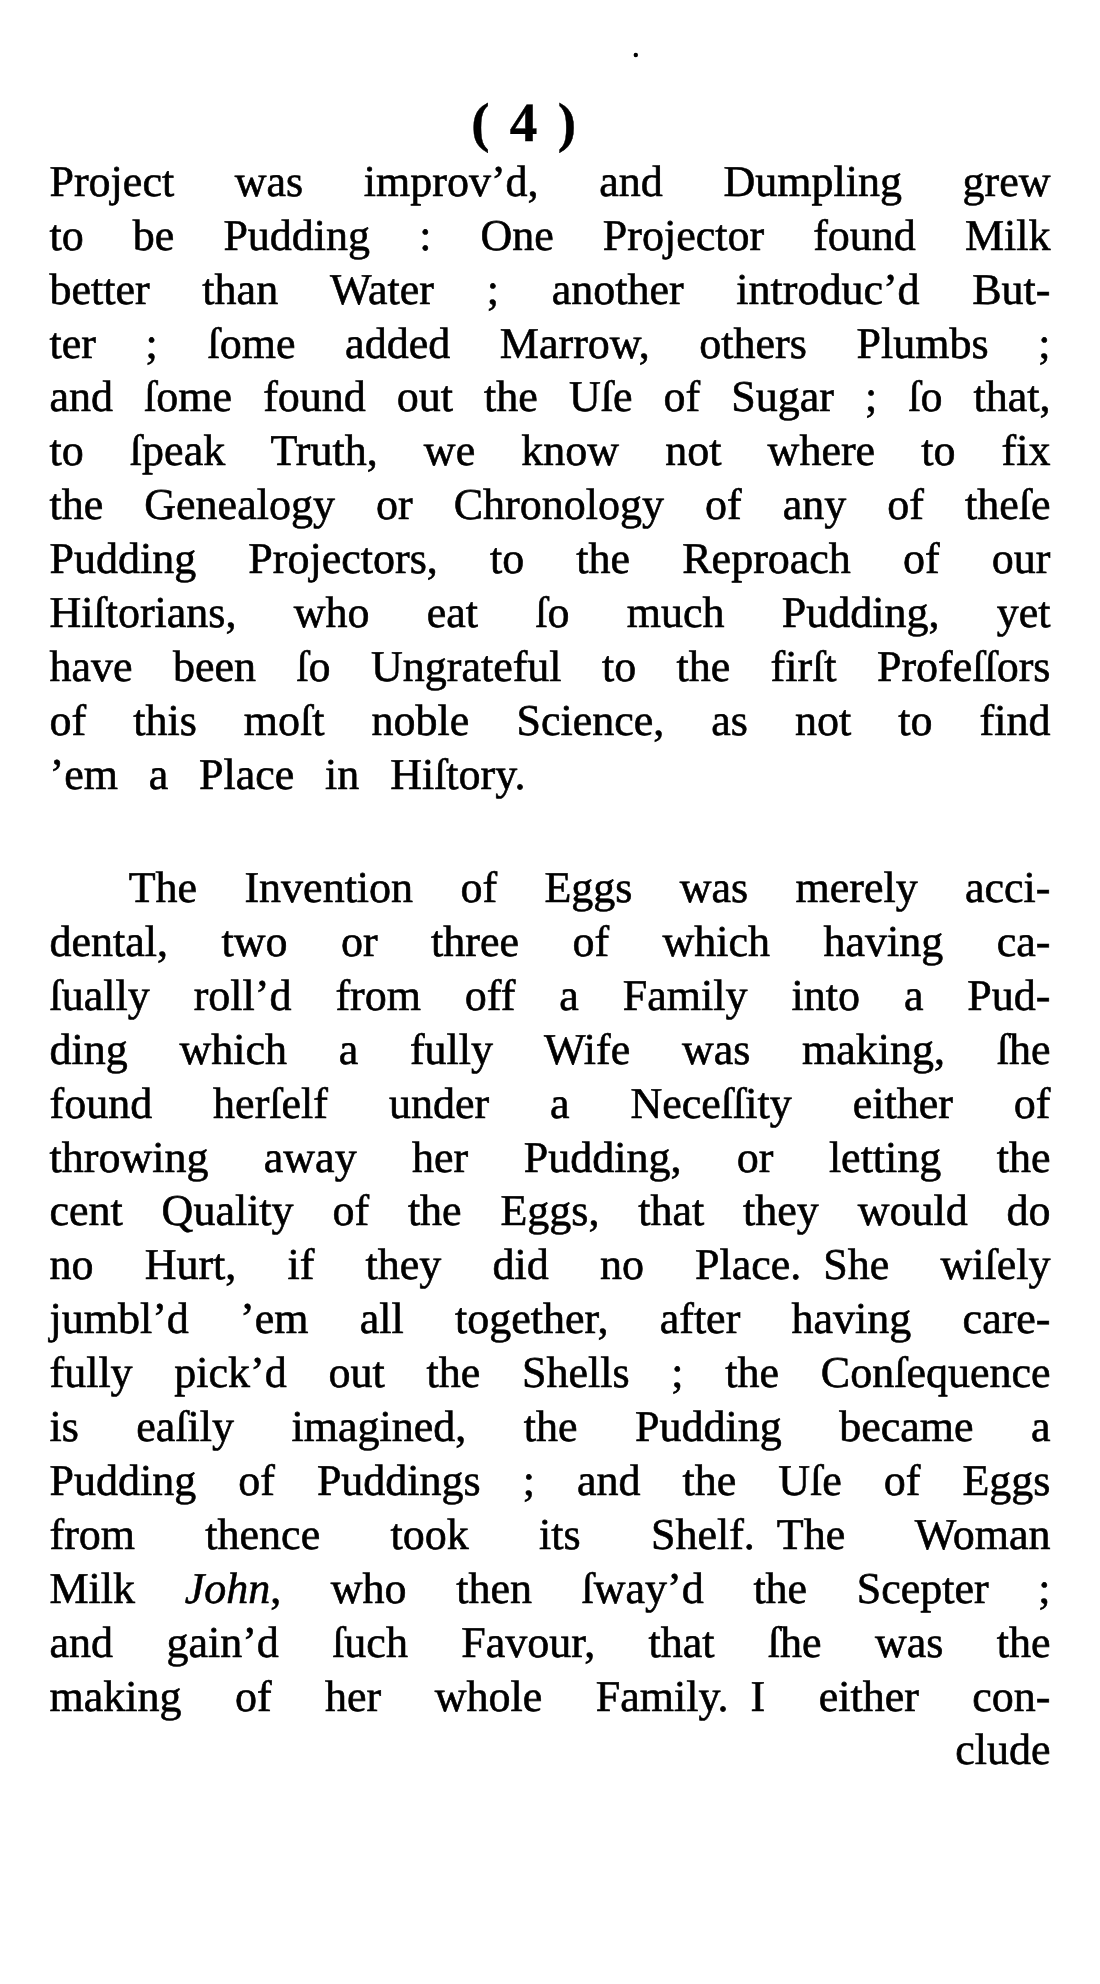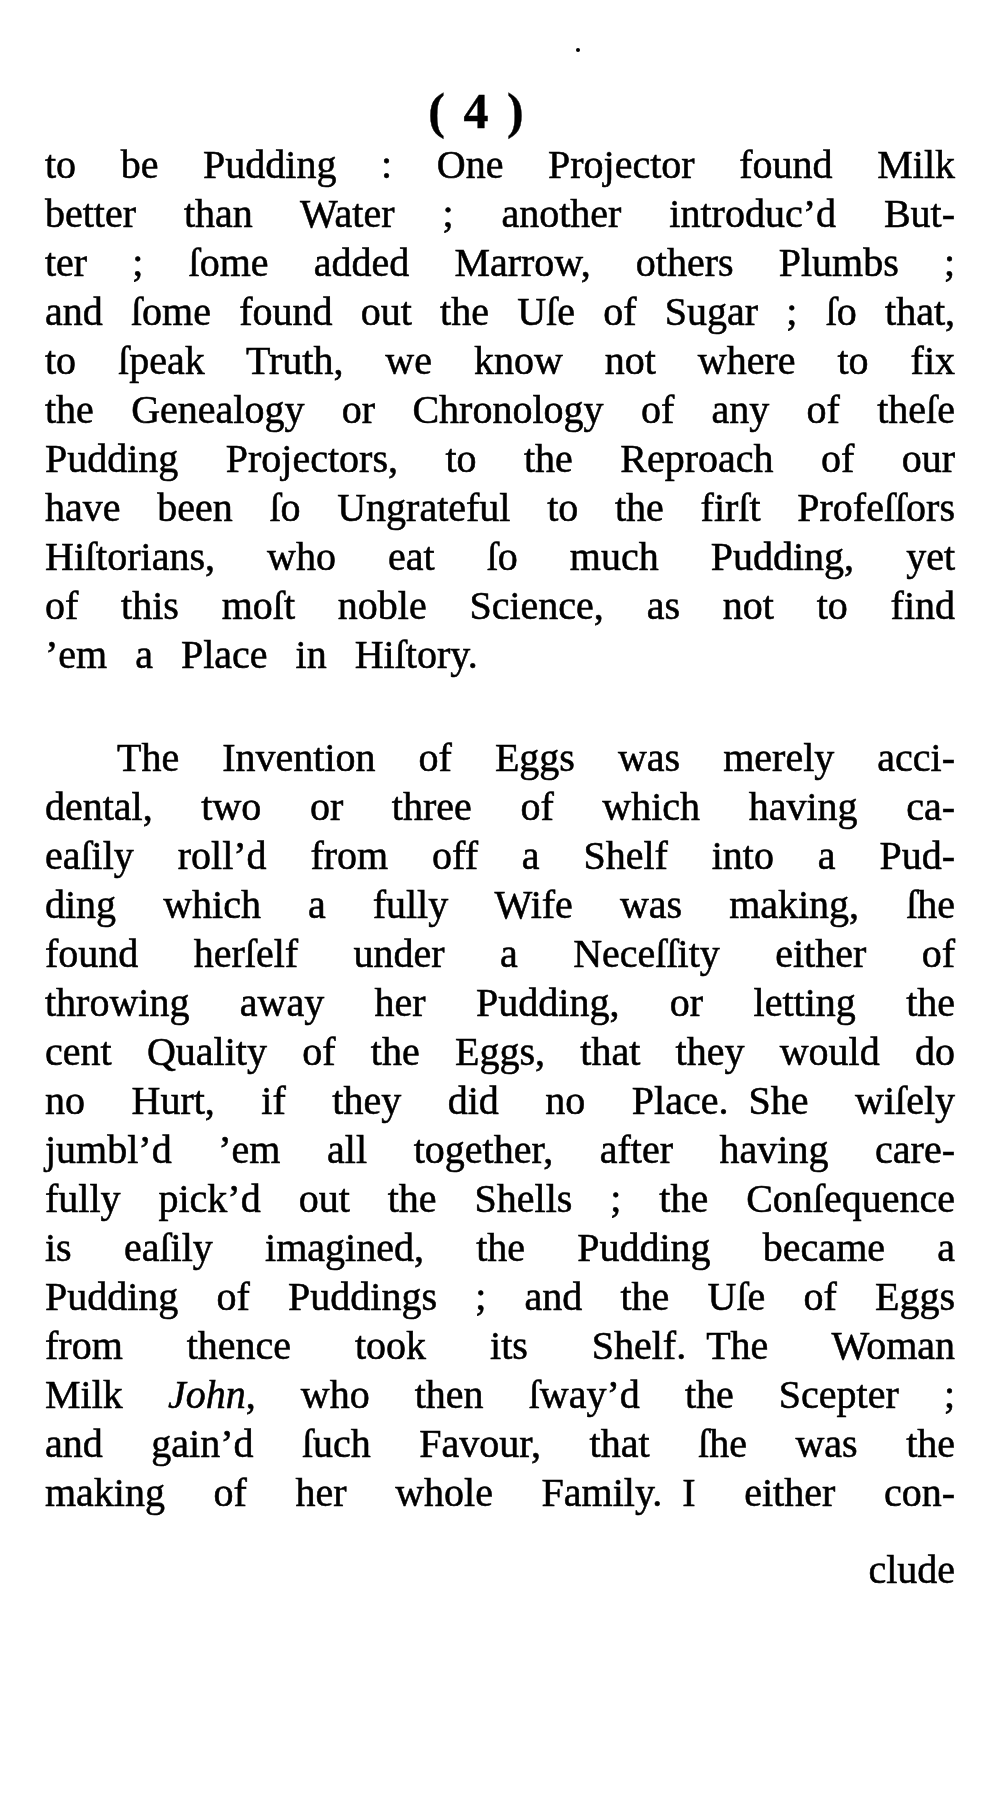--- a/index.html
+++ b/index.html
@@ -43,21 +43,20 @@
     -webkit-text-stroke: 0.55px #000;
   }
   .line.align-left {
     text-align: right;
     text-align-last: left;
     word-spacing: 18px;
   }
   .line.align-right {
     text-align: right;
     text-align-last: right;
-    margin-top: 28px;
   }
   .line.indent {
     text-indent: 72px;
   }
   .italic {
     font-style: italic;
   }
   .para-gap {
     height: 54px;
   }
@@ -72,35 +71,36 @@
   }
 </style>
 </head>
 <body>
 
 <div class="page">
   <div class="scan-speck"></div>
   <div class="page-number">( 4 )</div>
   <div class="text-block">
     <div id="paragraphs">
+        <div class="line"><span>Project was improv’d, and Dumpling grew</span></div>
         <div class="line"><span>to be Pudding : One Projector found Milk</span></div>
         <div class="line"><span>better than Water ; another introduc’d But-</span></div>
         <div class="line"><span>ter ; ſome added Marrow, others Plumbs ;</span></div>
         <div class="line"><span>and ſome found out the Uſe of Sugar ; ſo that,</span></div>
         <div class="line"><span>to ſpeak Truth, we know not where to fix</span></div>
         <div class="line"><span>the Genealogy or Chronology of any of theſe</span></div>
         <div class="line"><span>Pudding Projectors, to the Reproach of our</span></div>
+        <div class="line"><span>Hiſtorians, who eat ſo much Pudding,  yet</span></div>
         <div class="line"><span>have been ſo Ungrateful to the firſt Profeſſors</span></div>
-        <div class="line"><span>Hiſtorians, who eat ſo much Pudding,  yet</span></div>
         <div class="line"><span>of this moſt noble Science, as not to find</span></div>
         <div class="line align-left"><span>’em a Place in Hiſtory.</span></div>
         <div class="para-gap"></div>
         <div class="line indent"><span>The Invention of Eggs was merely acci-</span></div>
         <div class="line"><span>dental, two or three of which having ca-</span></div>
-        <div class="line"><span>eaſily roll’d from off a Shelf into a Pud-</span></div>
+        <div class="line"><span>ſually roll’d from off a Family into a Pud-</span></div>
         <div class="line"><span>ding which a fully Wife was making, ſhe</span></div>
         <div class="line"><span>found herſelf under a Neceſſity either of</span></div>
         <div class="line"><span>throwing away her Pudding, or letting the</span></div>
         <div class="line"><span>cent Quality of the Eggs, that they would do</span></div>
         <div class="line"><span>no Hurt, if they did no Place. She wiſely</span></div>
         <div class="line"><span>jumbl’d ’em all together, after having care-</span></div>
         <div class="line"><span>fully pick’d out the Shells ; the Conſequence</span></div>
         <div class="line"><span>is eaſily imagined, the Pudding became a</span></div>
         <div class="line"><span>Pudding of Puddings ; and the Uſe of Eggs</span></div>
         <div class="line"><span>from thence took its Shelf. The Woman</span></div>

